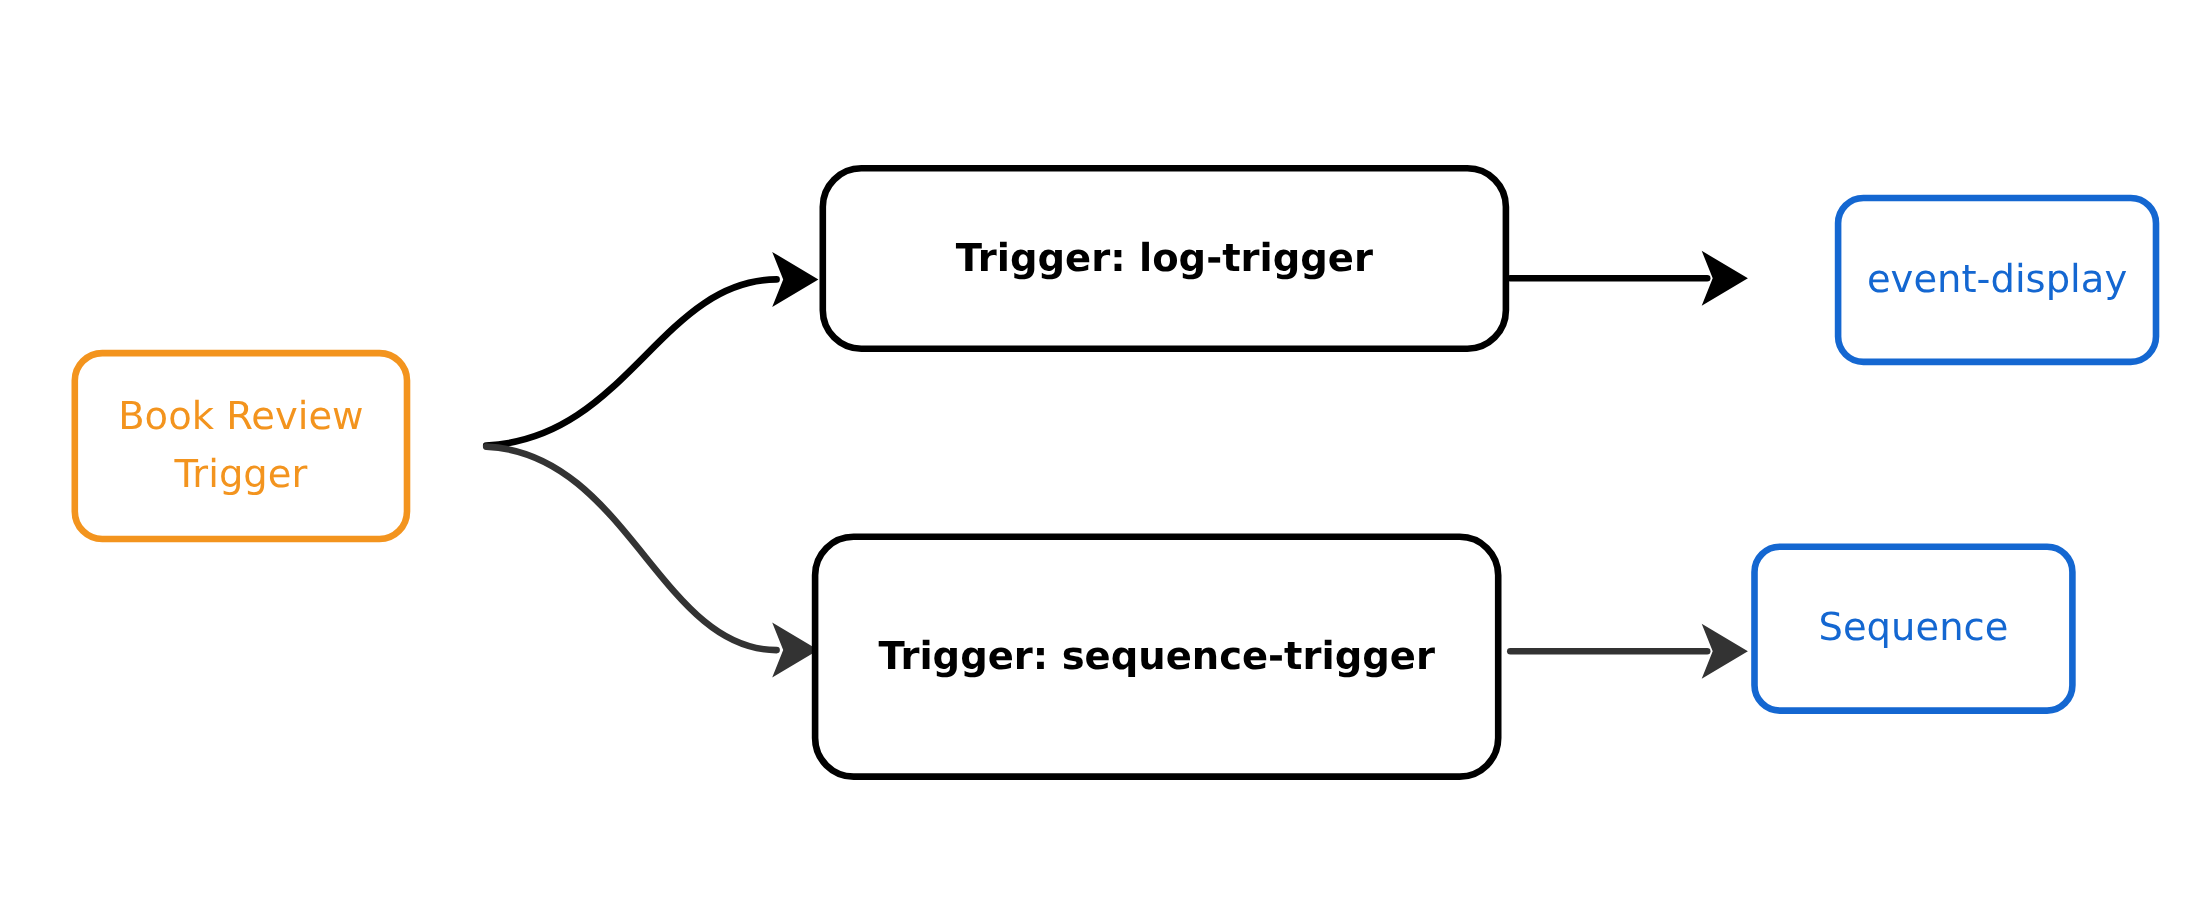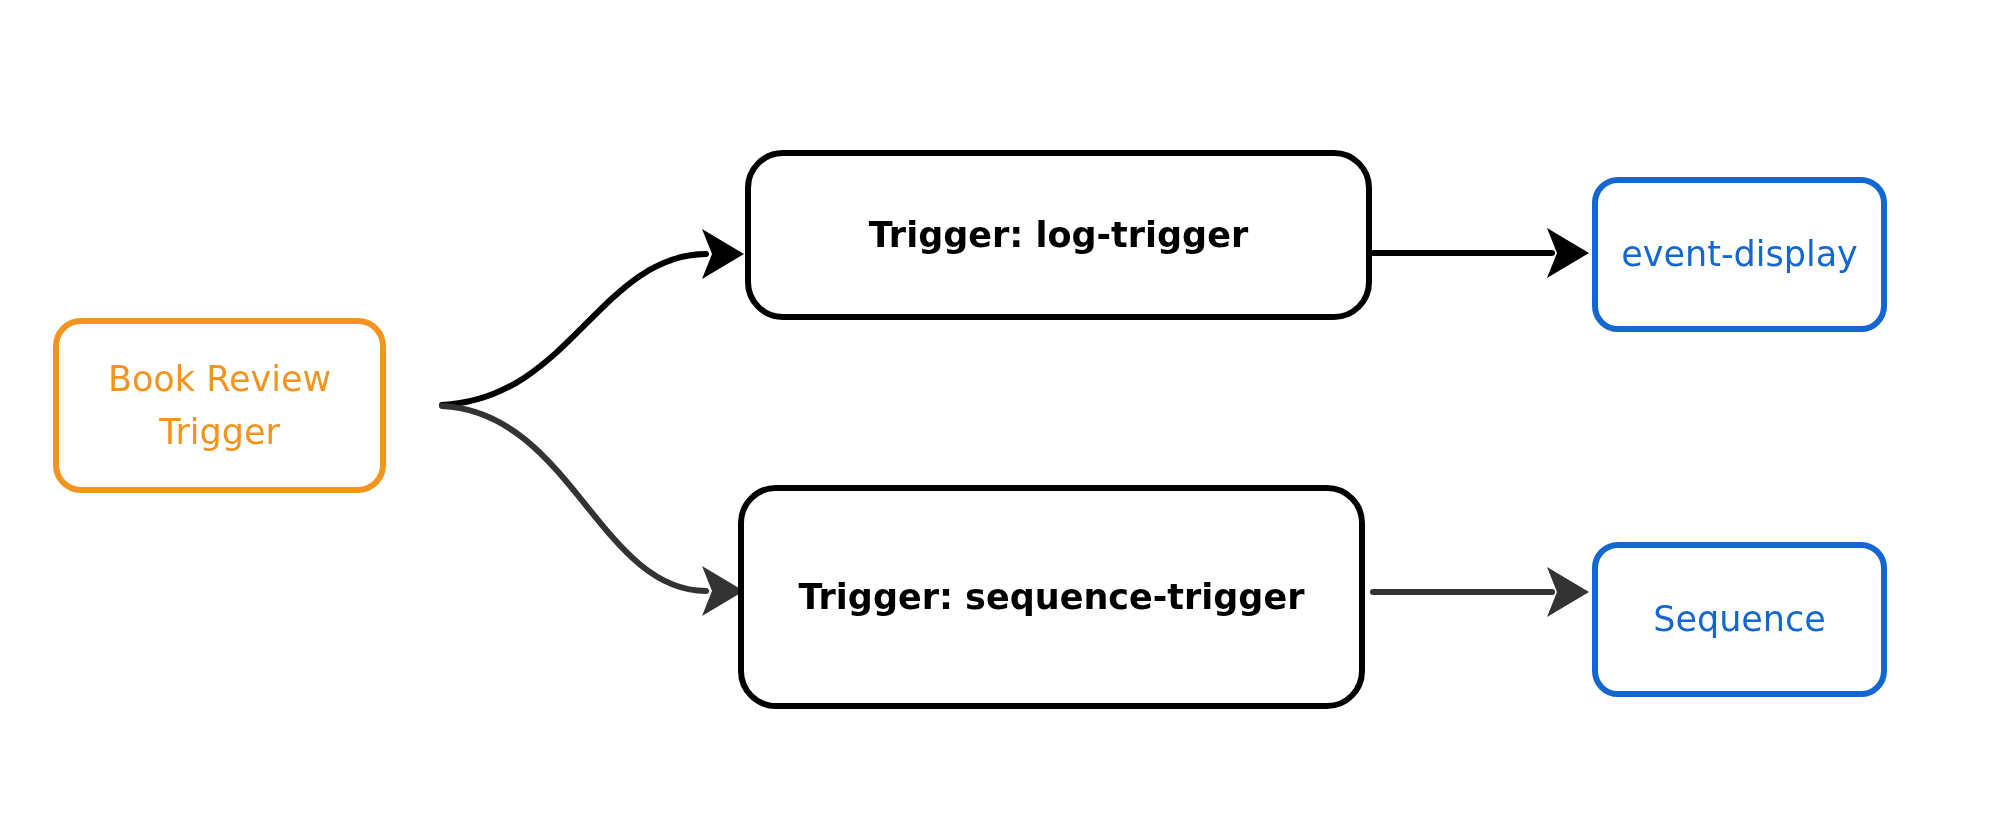--- a/index.html
+++ b/index.html
@@ -38,42 +38,42 @@
     display: flex;
     flex-direction: column;
     align-items: center;
     justify-content: center;
     background: #ffffff;
     text-align: center;
     font-size: 35px;
     line-height: 53px;
   }
   .node-broker {
-    left: 53px;  top: 318px;
-    width: 333px; height: 175px;
+    left: 65px;  top: 318px;
+    width: 308px; height: 175px;
     border: 6px solid var(--c-orange);
     border-radius: 28px;
     color: var(--c-orange);
   }
   .node-trigger {
     border: 6px solid var(--c-black);
     border-radius: 38px;
     color: var(--c-black);
   }
   .node-trigger.top    { left: 745px; top: 150px; width: 627px; height: 170px; }
   .node-trigger.bottom { left: 738px; top: 485px; width: 627px; height: 224px; }
   .node-trigger .title { font-weight: bold; }
   .node-output {
     width: 295px; height: 155px;
     border: 6px solid var(--c-blue);
     border-radius: 26px;
     color: var(--c-blue);
   }
-  .node-output.top    { left: 1592px; top: 177px; align-items: center; }
-  .node-output.bottom { left: 1592px; top: 542px; border-radius: 26px; }
+  .node-output.top    { left: 1668px; top: 177px; align-items: center; }
+  .node-output.bottom { left: 1592px; top: 494px; border-radius: 26px; }
 </style>
 </head>
 <body>
 
 <div class="canvas">
 
   <svg class="edge-layer" viewBox="0 0 1999 831" xmlns="http://www.w3.org/2000/svg">
 
     <path class="edge edge-black" d="M 442 405 C 570 399, 600 255, 706 254"></path>
     <polygon class="head-black" points="702,229 744,254 702,279 712,254"></polygon>

